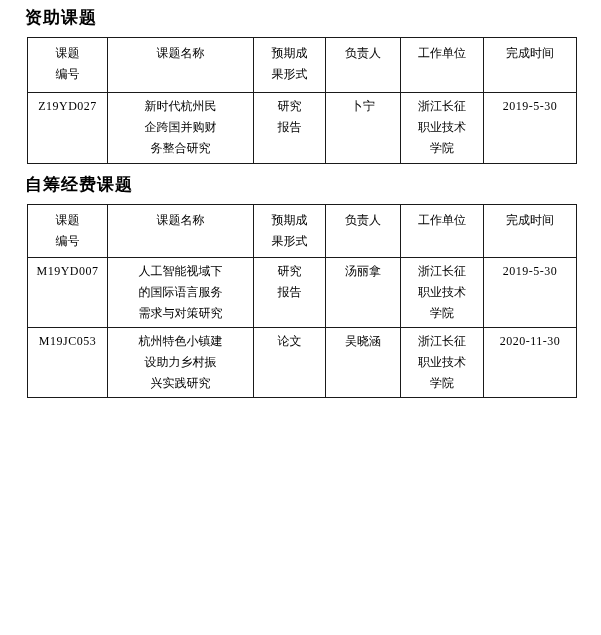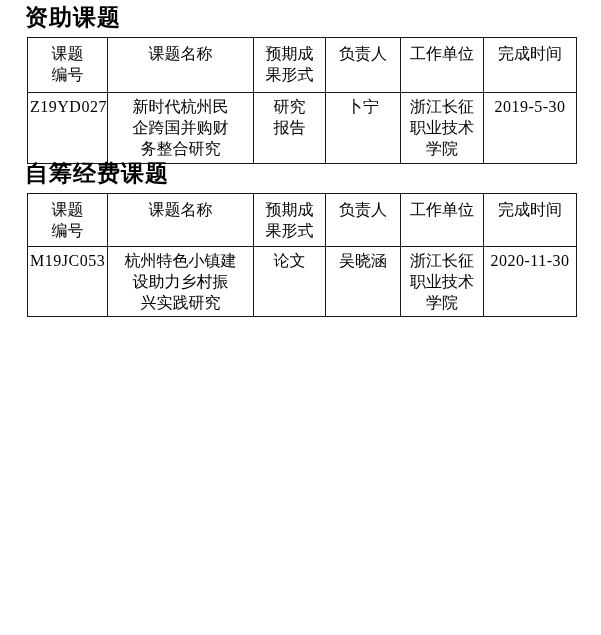--- a/index.html
+++ b/index.html
@@ -6,39 +6,39 @@
   body {
     width: 601px;
     height: 635px;
     box-sizing: border-box;
     background: #ffffff;
     color: #000000;
     font-family: "Liberation Serif", "DejaVu Serif", serif;
     padding: 8px 0 0 25px;
   }
   .section-title {
-    font-size: 23px;
+    font-size: 17px;
     font-weight: bold;
     line-height: 20px;
     margin: 0 0 9px 0;
     letter-spacing: 1px;
   }
-  .section-title.second { }
+  .section-title.second { margin-top: 11px; }
   table.projects {
     border-collapse: collapse;
     table-layout: fixed;
     width: 549px;
     margin: 0 0 0 2px;
   }
   table.projects th,
   table.projects td {
     border: 1px solid #1a1a1a;
     vertical-align: top;
     text-align: center;
-    font-size: 16px;
+    font-size: 12px;
     line-height: 21px;
     padding: 3px 2px;
     white-space: pre-line;
     overflow: hidden;
   }
   table.projects th {
     font-weight: normal;
     padding-top: 5px;
     padding-bottom: 5px;
   }
@@ -115,20 +115,33 @@
       <th>课题名称</th>
       <th>预期成
 果形式</th>
       <th>负责人</th>
       <th>工作单位</th>
       <th>完成时间</th>
     </tr>
   </thead>
   <tbody>
     <tr>
+      <td class="code-cell">M19YD007</td>
+      <td>人工智能视域下
+的国际语言服务
+需求与对策研究</td>
+      <td>研究
+报告</td>
+      <td>汤丽拿</td>
+      <td>浙江长征
+职业技术
+学院</td>
+      <td class="date-cell">2019-5-30</td>
+    </tr>
+    <tr>
       <td class="code-cell">M19JC053</td>
       <td>杭州特色小镇建
 设助力乡村振
 兴实践研究</td>
       <td>论文</td>
       <td>吴晓涵</td>
       <td>浙江长征
 职业技术
 学院</td>
       <td class="date-cell">2020-11-30</td>

